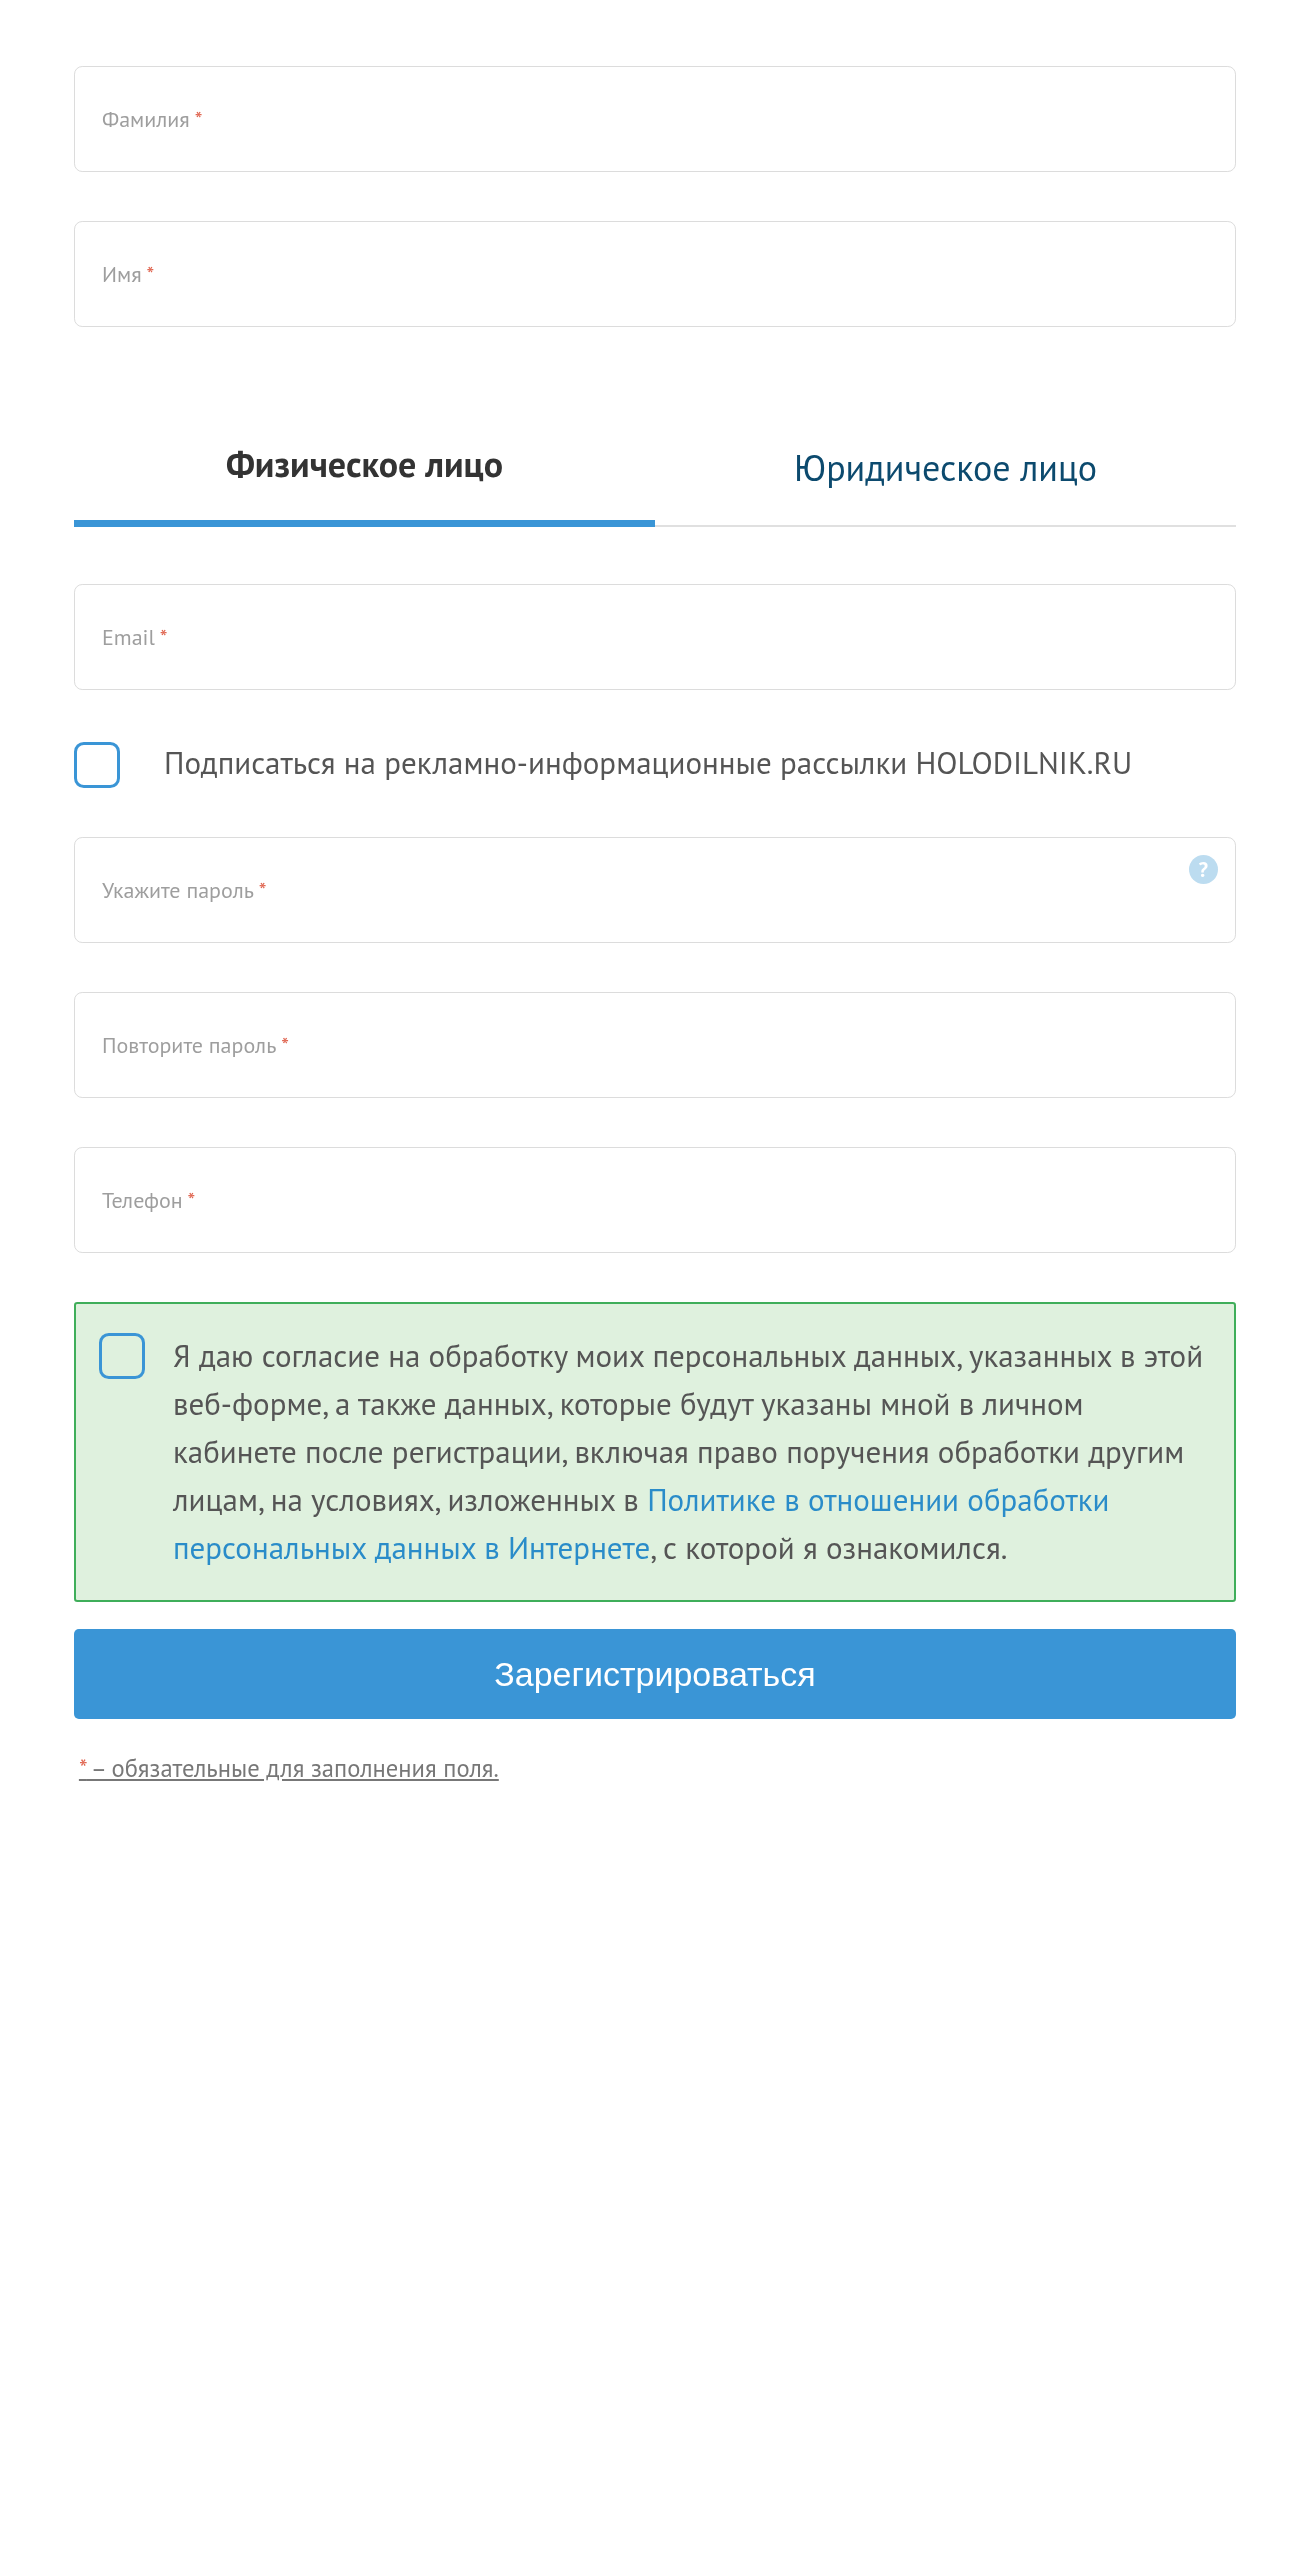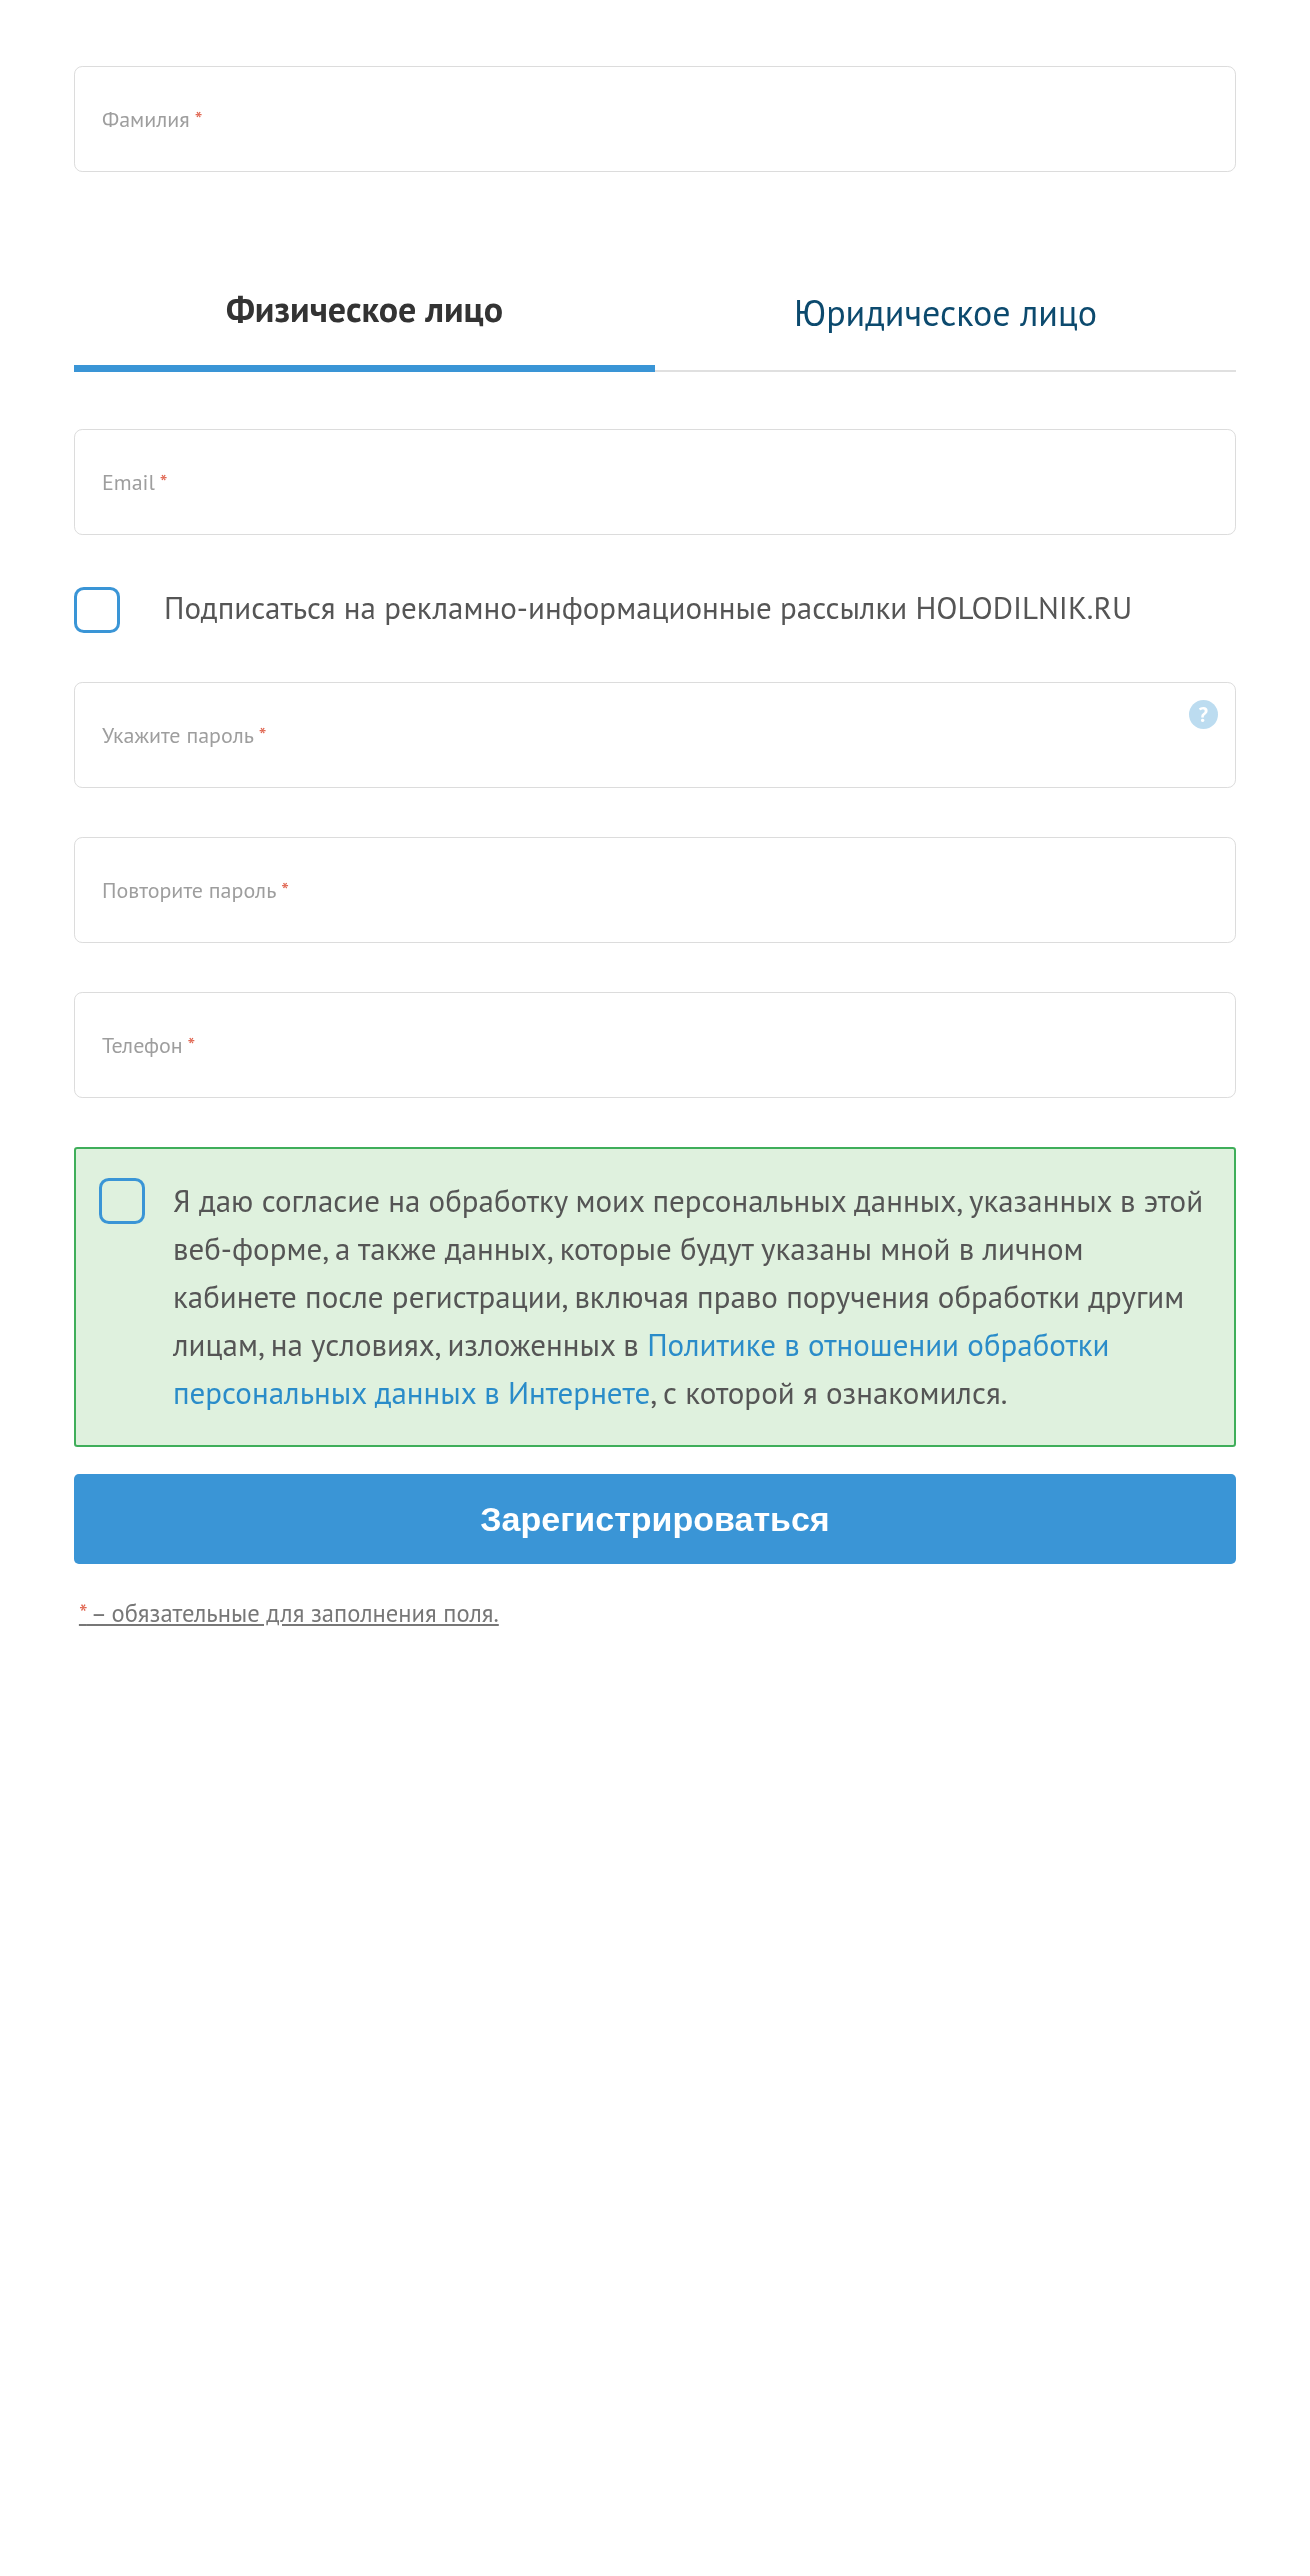--- a/index.html
+++ b/index.html
@@ -93,36 +93,40 @@
 .consent-text { font-size: 31px; line-height: 1.55; color: #555; }
 .consent-text a { color: #2a8cc9; text-decoration: none; }
 .submit-btn {
   width: 100%;
   height: 90px;
   background: #3a95d6;
   color: #fff;
   border: none;
   border-radius: 4.9px;
   font-size: 34px;
-  font-weight: 700;
+  font-weight: 400;
   cursor: pointer;
 }
 .footnote { font-size: 24.6px; color: #777; margin-top: 33px; text-decoration: underline; }
 .footnote .req { color: #e06550; }
 </style>
 </head>
 <body>
 
 <form class="form">
 
   <div class="field-wrapper">
     <input class="input" type="text" style="">
     <span class="float-label"><span>Фамилия</span><span class="req">*</span></span>
   </div>
 
+  <div class="field-wrapper">
+    <input class="input" type="text" style="">
+    <span class="float-label"><span>Имя</span><span class="req">*</span></span>
+  </div>
 
 
   <div class="tabs">
     <div class="tab active">Физическое лицо</div>
     <div class="tab inactive">Юридическое лицо</div>
   </div>
 
   <div class="field-wrapper">
     <input class="input" type="text" style="">
     <span class="float-label"><span>Email</span><span class="req">*</span></span>

